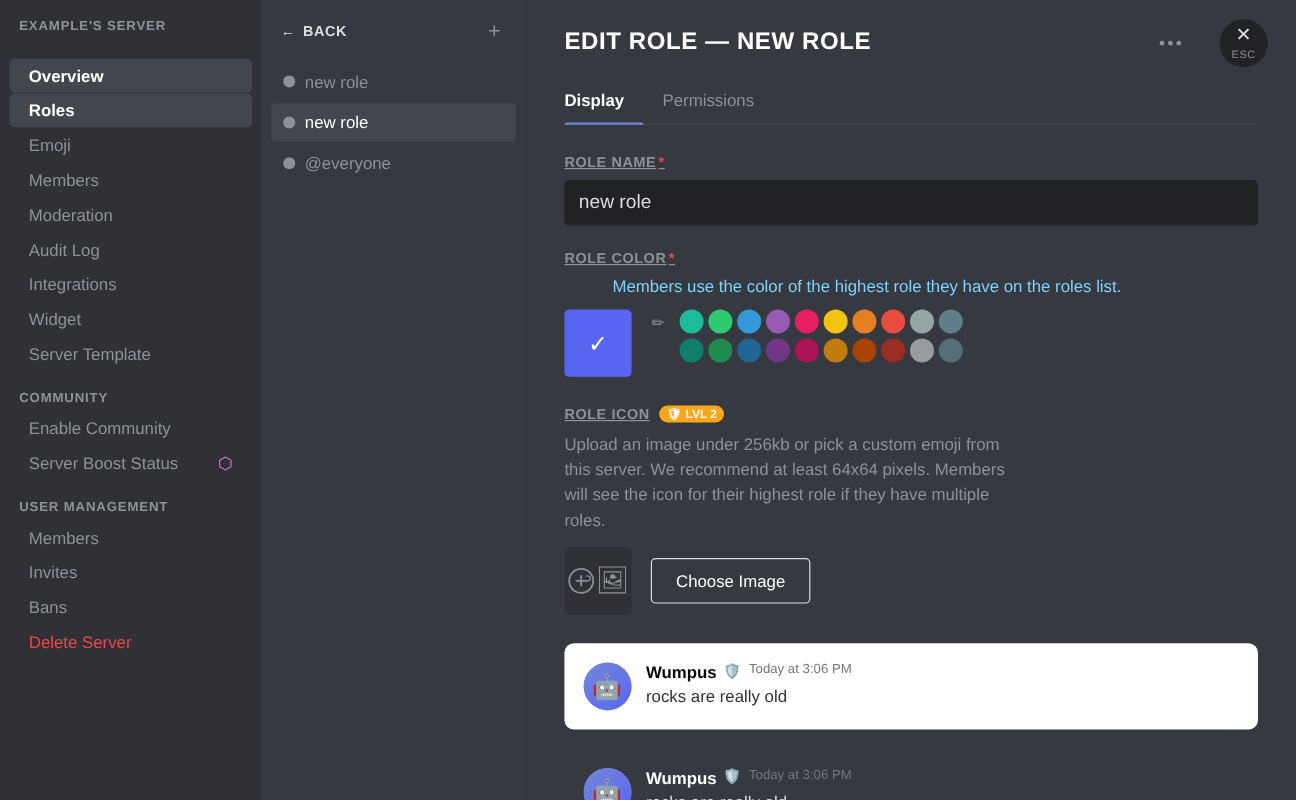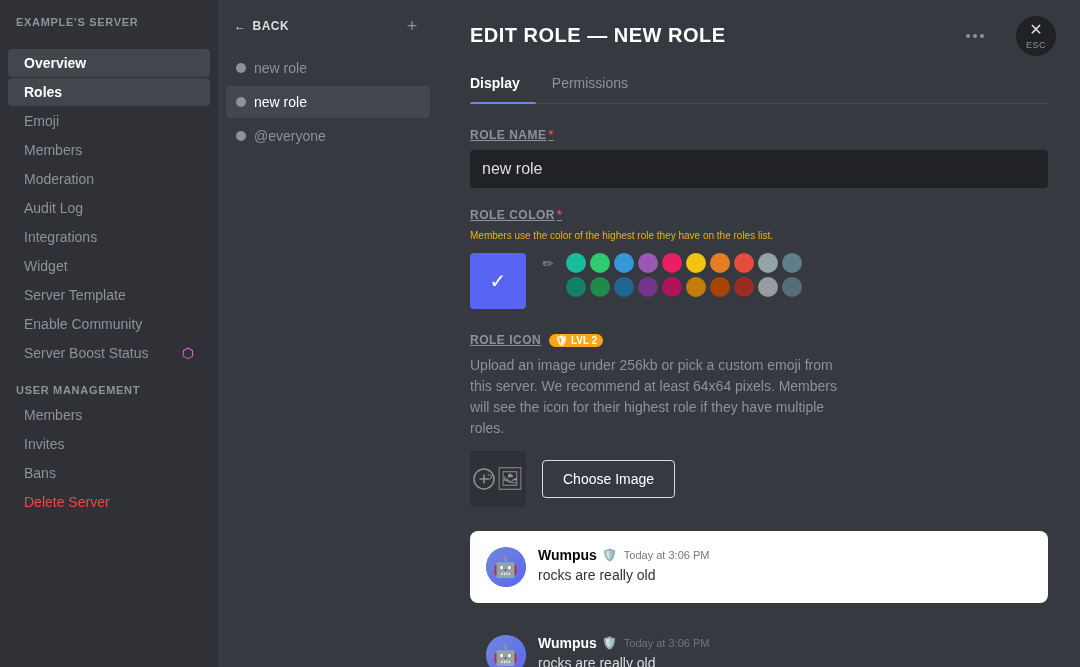--- a/index.html
+++ b/index.html
@@ -190,23 +190,24 @@
       padding: 10px 12px;
       font-size: 16px;
       color: #dcddde;
       outline: none;
       margin-bottom: 20px;
     }
 
     
     .role-color-section { margin-bottom: 24px; }
     .color-desc {
-      font-size: 10px;
-      color: #eab308;
+      font-size: 14px;
+      color: #7dd3fc;
       margin-bottom: 12px;
+      margin-left: 40px;
     }
     .color-picker-row {
       display: flex;
       align-items: flex-start;
       gap: 12px;
     }
     .selected-color-box {
       width: 56px;
       height: 56px;
       background: #5865f2;
@@ -325,21 +326,21 @@
       background: #7289da;
       flex-shrink: 0;
       overflow: hidden;
       display: flex;
       align-items: center;
       justify-content: center;
     }
     .preview-content { flex: 1; }
     .preview-name-row {
       display: flex;
-      align-items: center;
+      align-items: flex-start;
       gap: 6px;
       margin-bottom: 4px;
     }
     .preview-username { font-weight: 700; font-size: 14px; color: #060607; }
     .preview-username-dark { font-weight: 700; font-size: 14px; color: #fff; }
     .preview-role-icon { font-size: 12px; color: #8e9297; }
     .preview-timestamp { font-size: 11px; color: #72767d; }
     .preview-message { font-size: 14px; color: #2e3338; }
     .preview-message-dark { font-size: 14px; color: #dcddde; }
 
@@ -375,20 +376,21 @@
   <div class="sidebar-item active">Overview</div>
   <div class="sidebar-item active" style="background:#42464d;color:#fff;font-weight:600;">Roles</div>
   <div class="sidebar-item">Emoji</div>
   <div class="sidebar-item">Members</div>
   <div class="sidebar-item">Moderation</div>
   <div class="sidebar-item">Audit Log</div>
   <div class="sidebar-item">Integrations</div>
   <div class="sidebar-item">Widget</div>
   <div class="sidebar-item">Server Template</div>
 
+  <div class="section-label">COMMUNITY</div>
   <div class="sidebar-item">Enable Community</div>
 
   <div class="server-boost-item">
     <span>Server Boost Status</span>
     <span class="boost-icon">⬡</span>
   </div>
 
   <div class="section-label">USER MANAGEMENT</div>
   <div class="sidebar-item">Members</div>
   <div class="sidebar-item">Invites</div>

